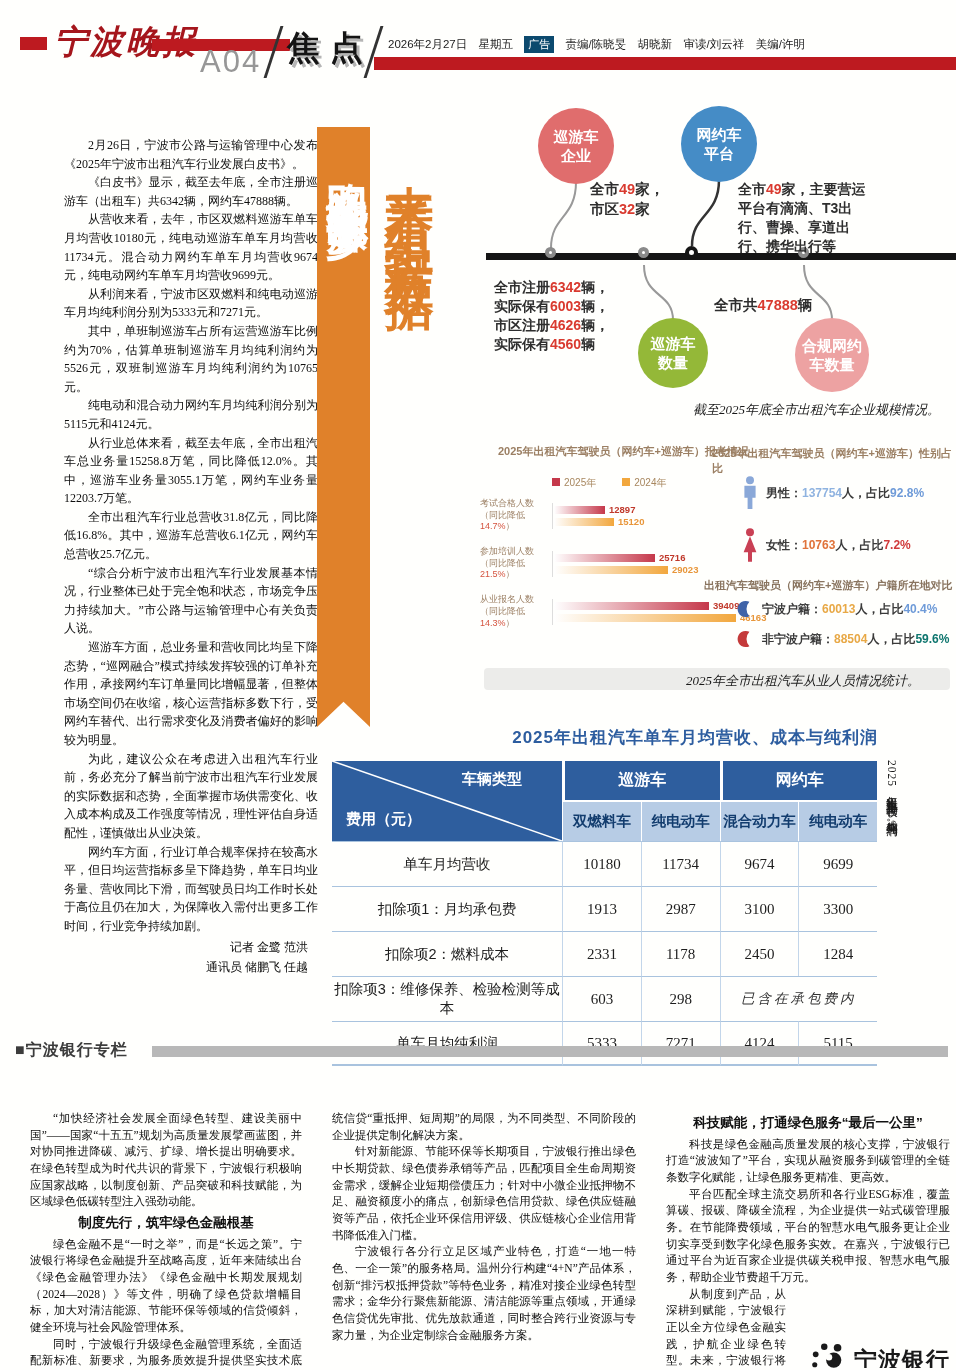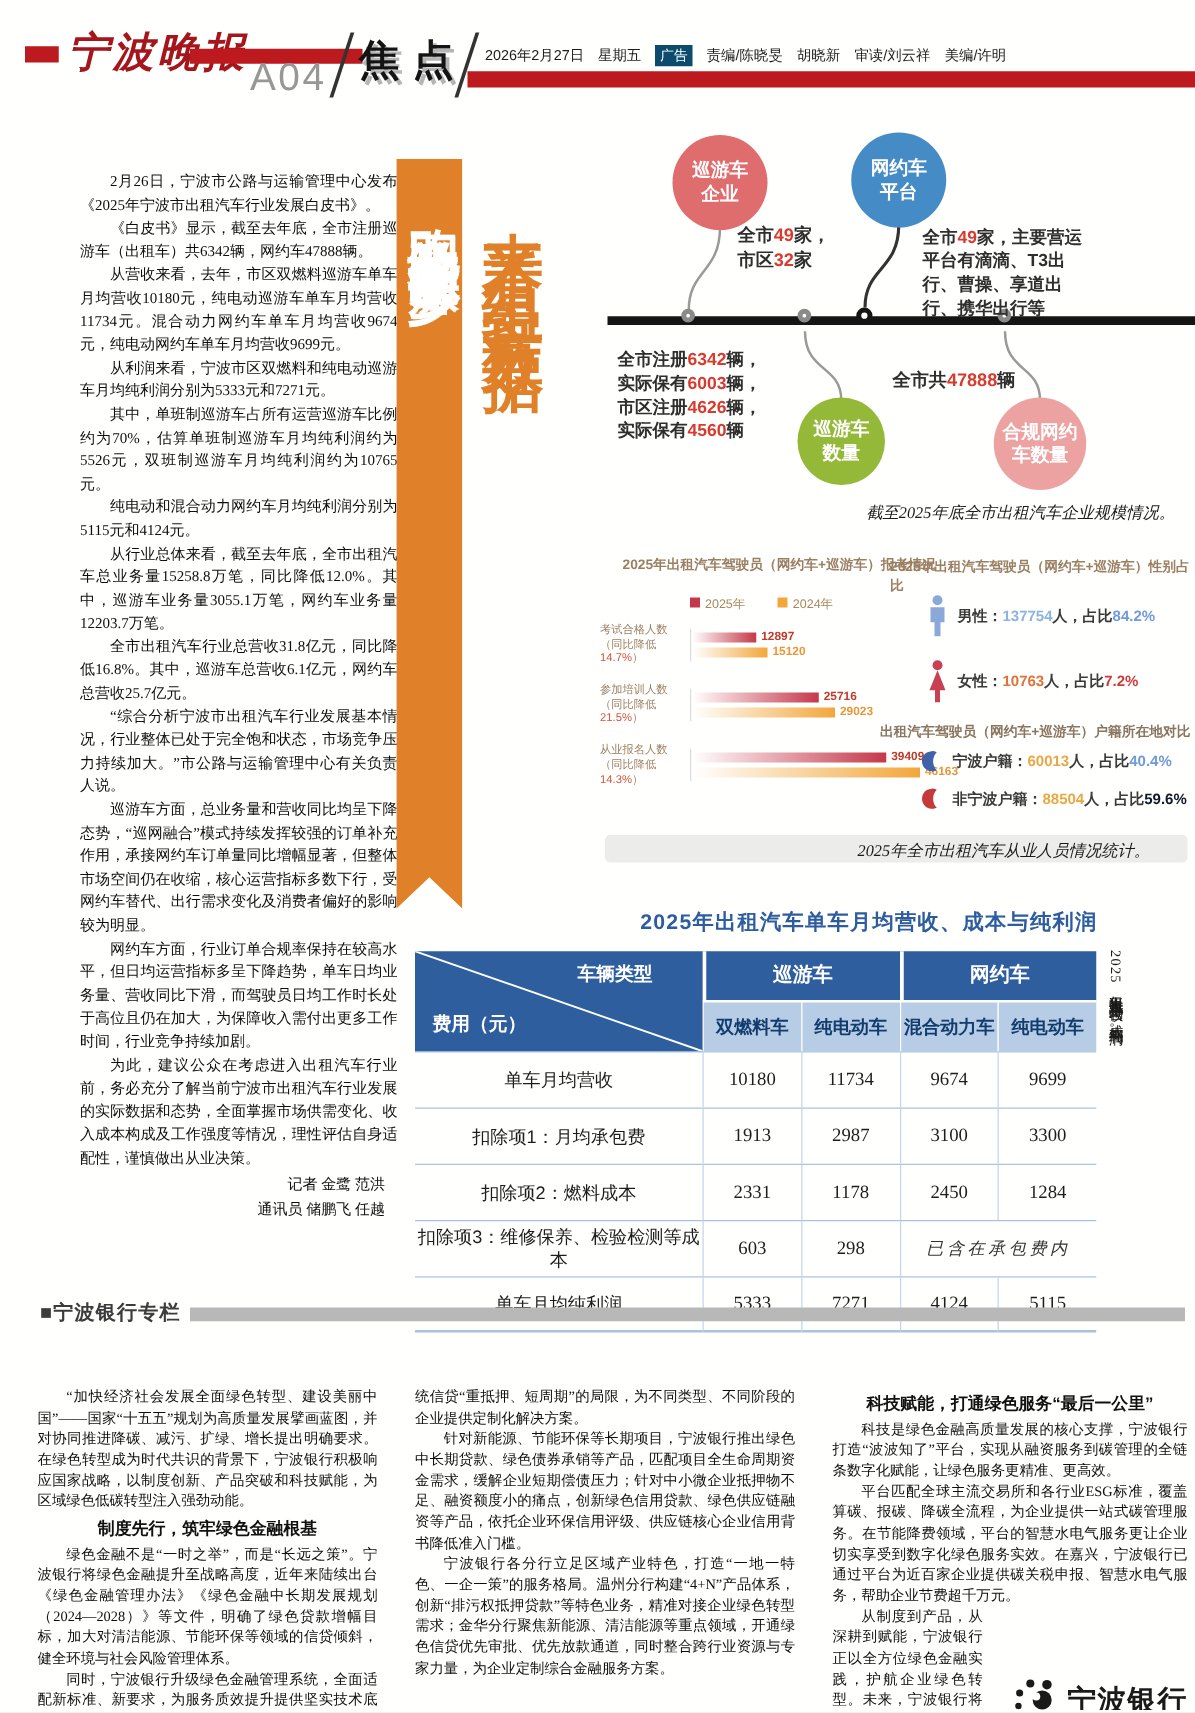--- a/index.html
+++ b/index.html
@@ -64,21 +64,21 @@
   .dc-bar.r24 { background:linear-gradient(to right,#fff,#f2a73d); }
   .dc-val { font-size:9.5px; font-weight:bold; margin-left:4px; }
   .dc-val.v25 { color:#c0392b; }
   .dc-val.v24 { color:#e8963a; }
 
   .gc-title { position:absolute; left:232px; top:14px; font-size:11px; color:#9b7f63; font-weight:bold; }
   .g-row { position:absolute; display:flex; align-items:center; font-size:12px; font-weight:bold; color:#3a3a3a; }
   .g-row .num-m { color:#8fb3e0; } .g-row .pct-m { color:#6f9bd8; }
   .g-row .num-f { color:#e0733a; } .g-row .pct-f { color:#d03a3a; }
   .g-row .num-o { color:#e8a845; }
-  .g-row .pct-b { color:#6f9bd8; } .g-row .pct-r { color:#0f172a; }
+  .g-row .pct-b { color:#6f9bd8; } .g-row .pct-r { color:#0f766e; }
   .hukou-title { position:absolute; left:224px; top:146px; font-size:11px; color:#8a7560; font-weight:bold; }
   .gray-strip { position:absolute; left:4px; top:236px; width:466px; height:22px; background:#ececea; border-radius:4px; }
   .gc-cap { position:absolute; left:206px; top:240px; font-style:italic; font-size:13px; color:#1a1a1a; font-family:"Liberation Serif",serif; }
 
   
   .tblock { position:absolute; left:332px; top:712px; width:546px; }
   .t-title { text-align:right; font-size:17px; font-weight:bold; color:#2d5d9f; font-family:"Liberation Sans",sans-serif; margin-top:14px; letter-spacing:1px; }
   table.dt { border-collapse:separate; border-spacing:0; width:545px; margin-top:12px; table-layout:fixed; }
   table.dt col.c0{width:230px;} table.dt col.cc{width:78.75px;}
   .dt th { font-family:"Liberation Sans",sans-serif; }
@@ -88,21 +88,21 @@
   .dt .corner .ct { position:absolute; right:40px; top:9px; color:#fff; font-size:15px; font-weight:bold; }
   .dt .corner .cb { position:absolute; left:14px; bottom:12px; color:#fff; font-size:15px; font-weight:bold; }
   .dt .sub th { background:#b7cce5; color:#123c6e; font-size:14.5px; font-weight:bold; height:40px; border-left:1px solid #fff; border-top:2px solid #fff; }
   .dt tbody td { height:45px; text-align:center; font-size:15px; color:#1d1d1d; border-top:1px solid #a9c3de; border-left:1px solid #c3d6ea; }
   .dt tbody td.lbl { font-family:"Liberation Sans",sans-serif; font-size:14.5px; border-left:none; }
   .dt tbody tr:last-child td { border-bottom:2px solid #a9c3de; }
   .dt tbody td.note { font-style:italic; letter-spacing:3px; font-size:13.5px; color:#333;margin-left:30px; }
   .t-sidecap { position:absolute; left:884px; top:760px; writing-mode:vertical-rl; font-size:11.5px; color:#1a1a1a; letter-spacing:1px; }
 
   
-  .bank-label { position:absolute; left:32px; top:1040px; font-size:16px; font-weight:bold; color:#3c3c3c; font-family:"Liberation Sans",sans-serif; letter-spacing:1px; }
+  .bank-label { position:absolute; left:15px; top:1040px; font-size:16px; font-weight:bold; color:#3c3c3c; font-family:"Liberation Sans",sans-serif; letter-spacing:1px; }
   .bank-bar { position:absolute; left:152px; top:1046px; width:796px; height:11px; background:#b8b8b8; }
   .bank-headline { position:absolute; left:0; top:1072px; width:956px; text-align:center; font-size:25px; font-weight:900; color:#0f0f0f; font-family:"Liberation Sans",sans-serif; letter-spacing:1px; }
   .bank-cols { position:absolute; left:30px; top:1110px; width:920px; height:258px; display:flex; gap:30px; overflow:hidden; }
   .bcol { font-size:11.5px; line-height:1.45; text-align:justify; color:#0e0e0e; }
   .bcol1 { width:272px; } .bcol2 { width:304px; } .bcol3 { width:284px; }
   .bcol p { text-indent:2em; }
   .bcol p.cont { text-indent:0; }
   .bcol h4 { text-align:center; font-size:13.5px; font-family:"Liberation Sans",sans-serif; color:#111; margin:3px 0; font-weight:900; }
   .nb-logo { float:right; width:158px; height:42px; margin:54px 0 0 6px; display:flex; align-items:center; justify-content:flex-end; gap:6px; }
   .nb-logo .nb-txt { font-size:23px; font-weight:bold; color:#1a1a1a; font-family:"Liberation Sans",sans-serif; letter-spacing:1px; }
@@ -131,22 +131,22 @@
       <p>2月26日，宁波市公路与运输管理中心发布《2025年宁波市出租汽车行业发展白皮书》。</p>
       <p>《白皮书》显示，截至去年底，全市注册巡游车（出租车）共6342辆，网约车47888辆。</p>
       <p>从营收来看，去年，市区双燃料巡游车单车月均营收10180元，纯电动巡游车单车月均营收11734元。混合动力网约车单车月均营收9674元，纯电动网约车单车月均营收9699元。</p>
       <p>从利润来看，宁波市区双燃料和纯电动巡游车月均纯利润分别为5333元和7271元。</p>
       <p>其中，单班制巡游车占所有运营巡游车比例约为70%，估算单班制巡游车月均纯利润约为5526元，双班制巡游车月均纯利润约为10765元。</p>
       <p>纯电动和混合动力网约车月均纯利润分别为5115元和4124元。</p>
       <p>从行业总体来看，截至去年底，全市出租汽车总业务量15258.8万笔，同比降低12.0%。其中，巡游车业务量3055.1万笔，网约车业务量12203.7万笔。</p>
       <p>全市出租汽车行业总营收31.8亿元，同比降低16.8%。其中，巡游车总营收6.1亿元，网约车总营收25.7亿元。</p>
       <p>“综合分析宁波市出租汽车行业发展基本情况，行业整体已处于完全饱和状态，市场竞争压力持续加大。”市公路与运输管理中心有关负责人说。</p>
       <p>巡游车方面，总业务量和营收同比均呈下降态势，“巡网融合”模式持续发挥较强的订单补充作用，承接网约车订单量同比增幅显著，但整体市场空间仍在收缩，核心运营指标多数下行，受网约车替代、出行需求变化及消费者偏好的影响较为明显。</p>
+      <p>为此，建议公众在考虑进入出租汽车行业前，务必充分了解当前宁波市出租汽车行业发展的实际数据和态势，全面掌握市场供需变化、收入成本构成及工作强度等情况，理性评估自身适配性，谨慎做出从业决策。</p>
       <p>网约车方面，行业订单合规率保持在较高水平，但日均运营指标多呈下降趋势，单车日均业务量、营收同比下滑，而驾驶员日均工作时长处于高位且仍在加大，为保障收入需付出更多工作时间，行业竞争持续加剧。</p>
-      <p>为此，建议公众在考虑进入出租汽车行业前，务必充分了解当前宁波市出租汽车行业发展的实际数据和态势，全面掌握市场供需变化、收入成本构成及工作强度等情况，理性评估自身适配性，谨慎做出从业决策。</p>
       <p class="byline">记者 金鹭 范洪</p>
       <p class="byline">通讯员 储鹏飞 任越</p>
     </div>
 
   <div class="ribbon">
     <div class="vtxt">跑网约车能赚多少？</div>
   </div>
   <div class="leadin">来看一组官方数据</div>
 
   <div class="info">
@@ -239,21 +239,21 @@
 
     <div class="gc-title">2025年出租汽车驾驶员（网约车+巡游车）性别占比</div>
     <div class="g-row" style="left:262px;top:40px;">
       <svg width="16" height="42" viewBox="0 0 20 44">
           <g fill="#8aa8d8">
             <circle cx="10" cy="6" r="5"></circle>
             <path d="M3,13 h14 v15 h-4 v14 h-6 v-14 h-4 z"></path>
           </g>
         </svg>
       <span style="margin-left:8px;">
-        <span>男性：</span><span class="num-m">137754</span><span>人，占比</span><span class="pct-m">84.2%</span>
+        <span>男性：</span><span class="num-m">137754</span><span>人，占比</span><span class="pct-m">92.8%</span>
       </span>
     </div>
     <div class="g-row" style="left:262px;top:92px;">
       <svg width="16" height="42" viewBox="0 0 20 44">
           <g fill="#c94054">
             <circle cx="10" cy="6" r="5"></circle>
             <path d="M10,11 L18,31 H12.5 V43 H7.5 V31 H2 Z"></path>
           </g>
         </svg>
       <span style="margin-left:8px;">

